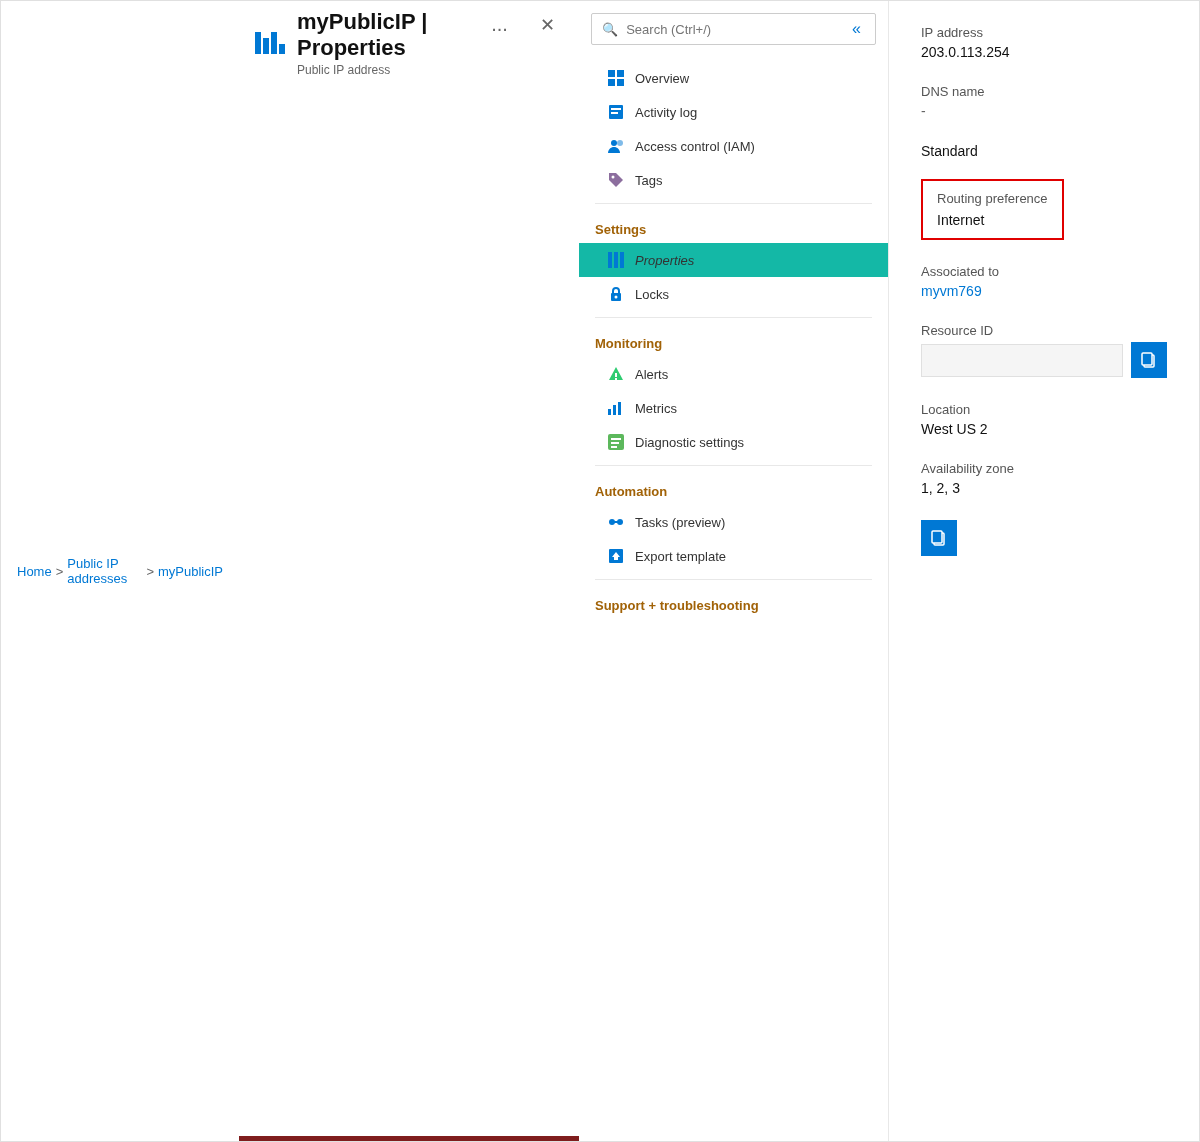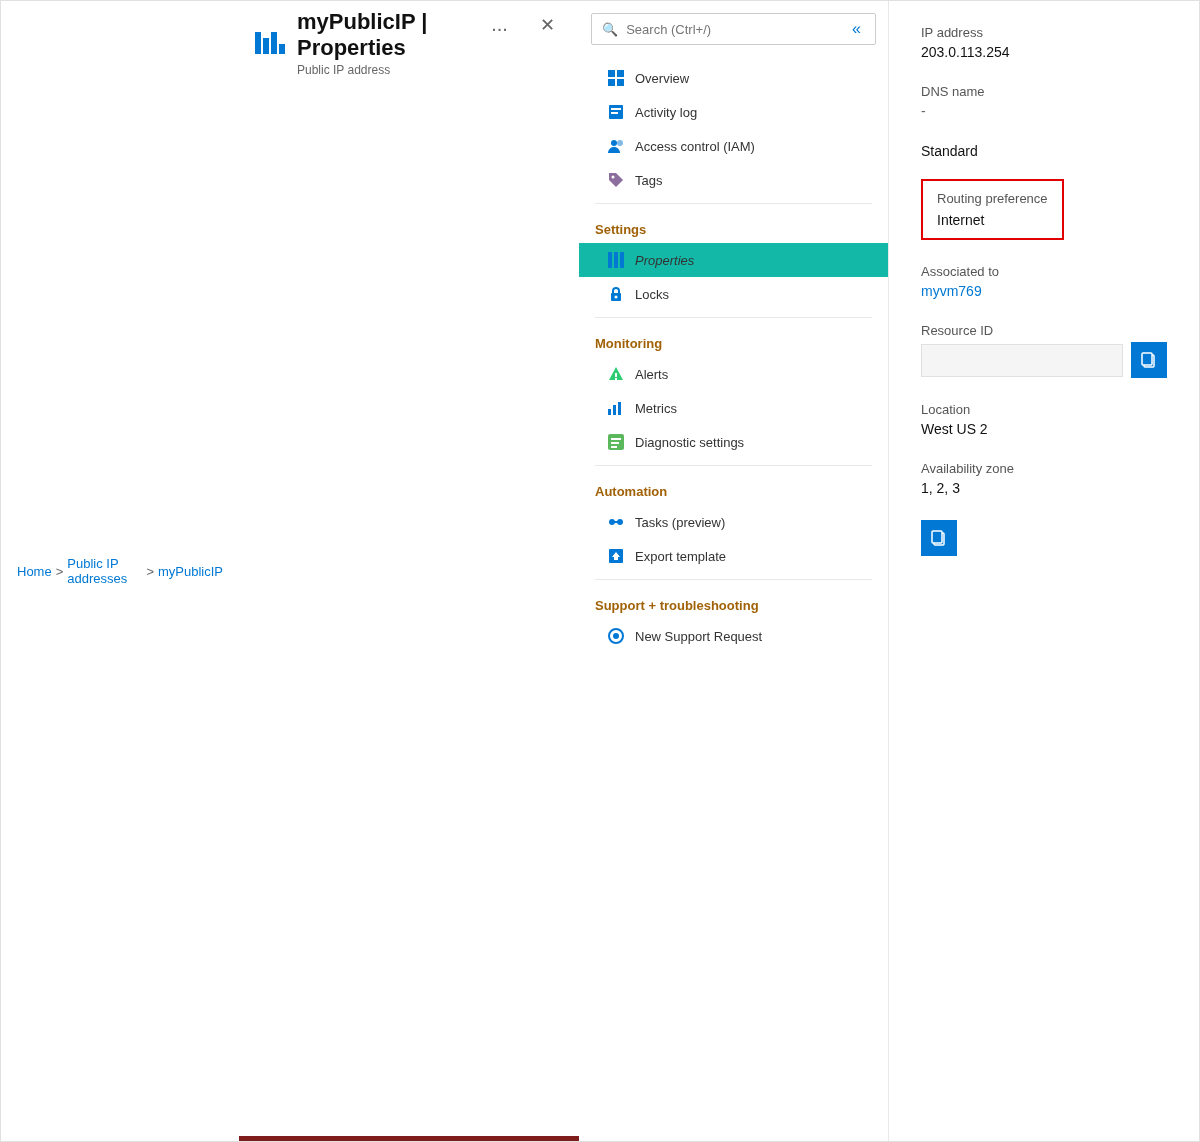--- a/index.html
+++ b/index.html
@@ -226,29 +226,20 @@
           <svg class="svg-icon" viewBox="0 0 18 18" fill="none">
               <rect x="2" y="2" width="14" height="14" rx="1" fill="#0078d4"></rect>
               <polygon points="9,5 13,10 11,10 11,13 7,13 7,10 5,10" fill="white"></polygon>
             </svg>
         </span>
         <span>Export template</span>
       </div>
 
       <hr class="sidebar-divider">
       <div class="sidebar-section-label">Support + troubleshooting</div>
-      <div class="sidebar-item">
-        <span class="item-icon">
-          <svg class="svg-icon" viewBox="0 0 18 18" fill="none">
-              <circle cx="9" cy="9" r="7" stroke="#0078d4" stroke-width="2" fill="none"></circle>
-              <circle cx="9" cy="9" r="3" fill="#0078d4"></circle>
-            </svg>
-        </span>
-        <span>New Support Request</span>
-      </div>
     </div>
 
     <div class="content">
 
       <div class="field-group">
         <div class="field-label">IP address</div>
         <div class="field-value">203.0.113.254</div>
       </div>
 
       <div class="field-group">

